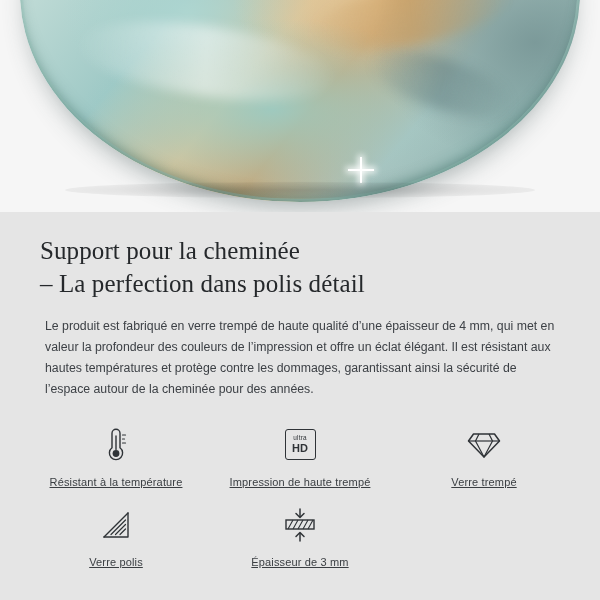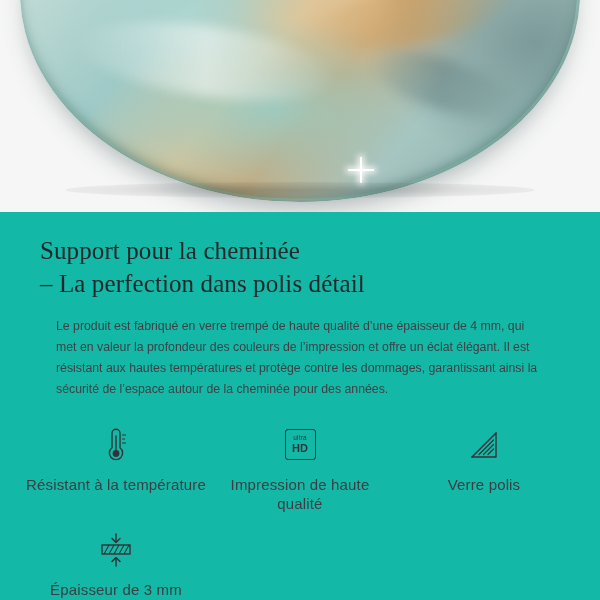--- a/index.html
+++ b/index.html
@@ -10,21 +10,21 @@
     width: 600px;
     height: 600px;
     background: #ffffff;
     font-family: "Liberation Sans", sans-serif;
     overflow: hidden;
   }
   .page {
     position: relative;
     width: 600px;
     height: 600px;
-    background: #14b8a6;
+    background: #e5e5e5;
     overflow: hidden;
   }
 
   
   .hero {
     position: relative;
     width: 600px;
     height: 212px;
     overflow: hidden;
     background: #f4f4f4;
@@ -131,21 +131,21 @@
     margin: 0 0 16px 0;
     letter-spacing: 0.1px;
   }
   .headline .line2 {
     display: block;
   }
   .body-copy {
     font-size: 12.3px;
     line-height: 1.72;
     color: #3d4146;
-    margin: 16px;
+    margin: 5px;
     max-width: 516px;
   }
 
   
   .features {
     display: grid;
     grid-template-columns: repeat(3, 1fr);
     grid-row-gap: 14px;
     margin: 22px 0 0 0;
     padding: 0 24px;
@@ -159,24 +159,25 @@
   }
   .feature-icon {
     height: 44px;
     display: flex;
     align-items: center;
     justify-content: center;
     color: #2f3337;
   }
   .feature-label {
     margin-top: 8px;
-    font-size: 15px;
+    font-size: 11px;
     color: #3a3e42;
     letter-spacing: 0.15px;
     line-height: 1.3;
+    text-decoration: underline;
   }
   .ultrahd-box {
     width: 29px;
     height: 29px;
     border: 1.4px solid #2f3337;
     border-radius: 3px;
     display: flex;
     flex-direction: column;
     align-items: center;
     justify-content: center;
@@ -235,24 +236,34 @@
       <div class="feature-label">Résistant à la température</div>
     </div>
 
     <div class="feature">
       <div class="feature-icon">
         <div class="ultrahd-box">
           <span class="u-top">ultra</span>
           <span class="u-bot">HD</span>
         </div>
       </div>
-      <div class="feature-label">Impression de haute qualité</div>
-    </div>
-
-
+      <div class="feature-label">Impression de haute trempé</div>
+    </div>
+
+
+    <div class="feature">
+      <div class="feature-icon">
+        <svg width="36" height="32" viewBox="0 0 36 32" fill="none" aria-hidden="true">
+          <path d="M7.5 5h21l5 7-15.5 16L2.5 12l5-7z" stroke="#2f3337" stroke-width="1.5" stroke-linejoin="round"></path>
+          <path d="M2.5 12h31" stroke="#2f3337" stroke-width="1.2"></path>
+          <path d="M13 5 9.5 12 18 28 26.5 12 23 5" stroke="#2f3337" stroke-width="1.2" stroke-linejoin="round"></path>
+        </svg>
+      </div>
+      <div class="feature-label">Verre trempé</div>
+    </div>
 
     <div class="feature">
       <div class="feature-icon">
         <svg width="32" height="32" viewBox="0 0 32 32" fill="none" aria-hidden="true">
           <path d="M4 28 28 4" stroke="#2f3337" stroke-width="1.4" stroke-linecap="round"></path>
           <path d="M4 28h24V4" stroke="#2f3337" stroke-width="1.4" stroke-linecap="round" stroke-linejoin="round"></path>
           <path d="M11 25.5 25.5 11M15.5 25.5 25.5 15.5M20 25.5 25.5 20" stroke="#2f3337" stroke-width="1.2" stroke-linecap="round"></path>
         </svg>
       </div>
       <div class="feature-label">Verre polis</div>

